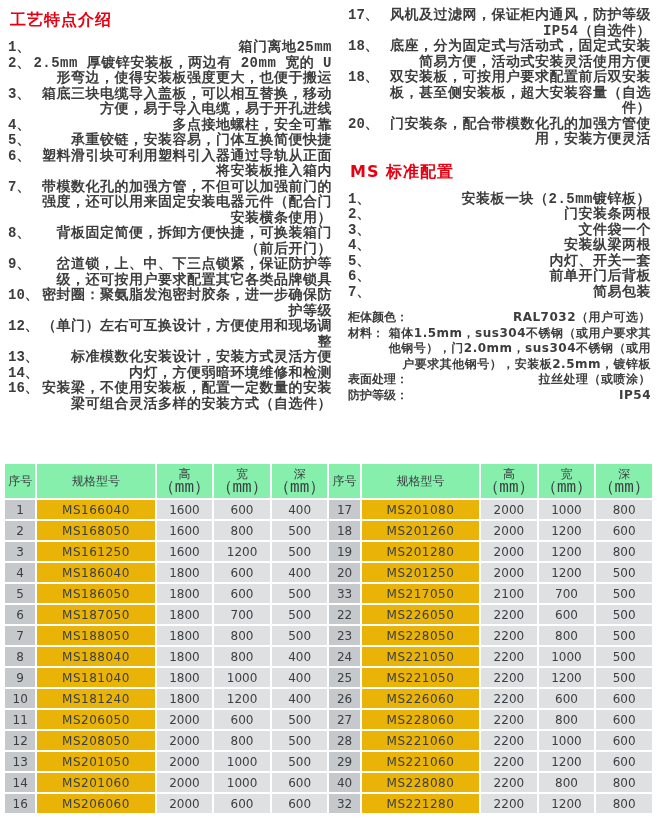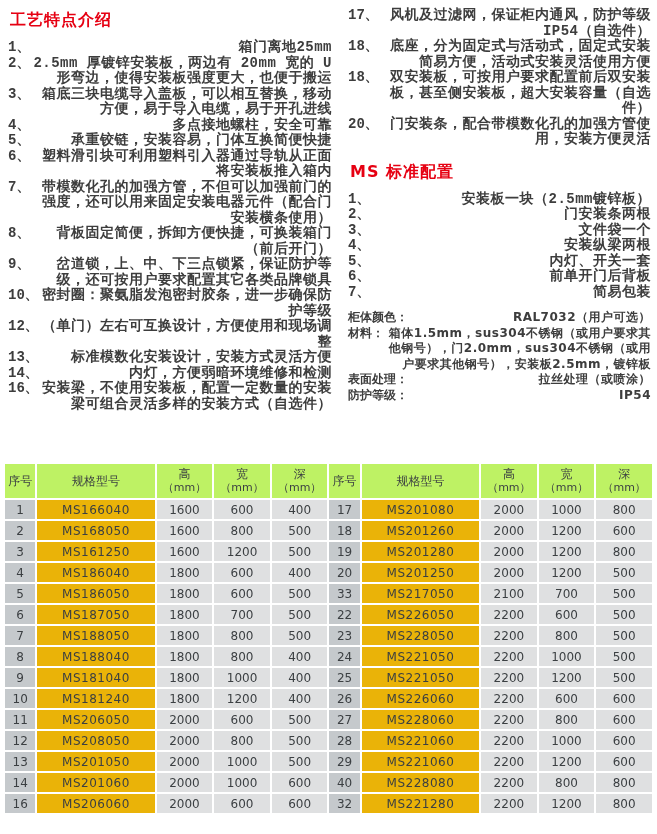--- a/index.html
+++ b/index.html
@@ -64,22 +64,22 @@
   .spec-table col.c-dim   { width: 55px; }
   .spec-table th, .spec-table td {
     text-align: center;
     vertical-align: middle;
     font-size: 12px;
     font-weight: normal;
     color: #3b3f42;
     padding: 0;
     overflow: hidden;
   }
-  .spec-table th { background: #bef264; height: 34px; line-height: 14px; }
-  .spec-table th .unit { display: block; font-size: 11px; }
+  .spec-table th { background: #86efac; height: 34px; line-height: 14px; }
+  .spec-table th .unit { display: block; font-size: 16px; font-family: Liberation Mono, monospace; }
   .spec-table td { height: 19px; }
   .spec-table td.idx   { background: #c5c9cc; }
   .spec-table td.model { background: #eab308; letter-spacing: 0.5px; }
   .spec-table td.dim   { background: #dfe0e1; }
 </style>
 </head>
 <body>
 
 <div class="page">
   <div class="top-section">

